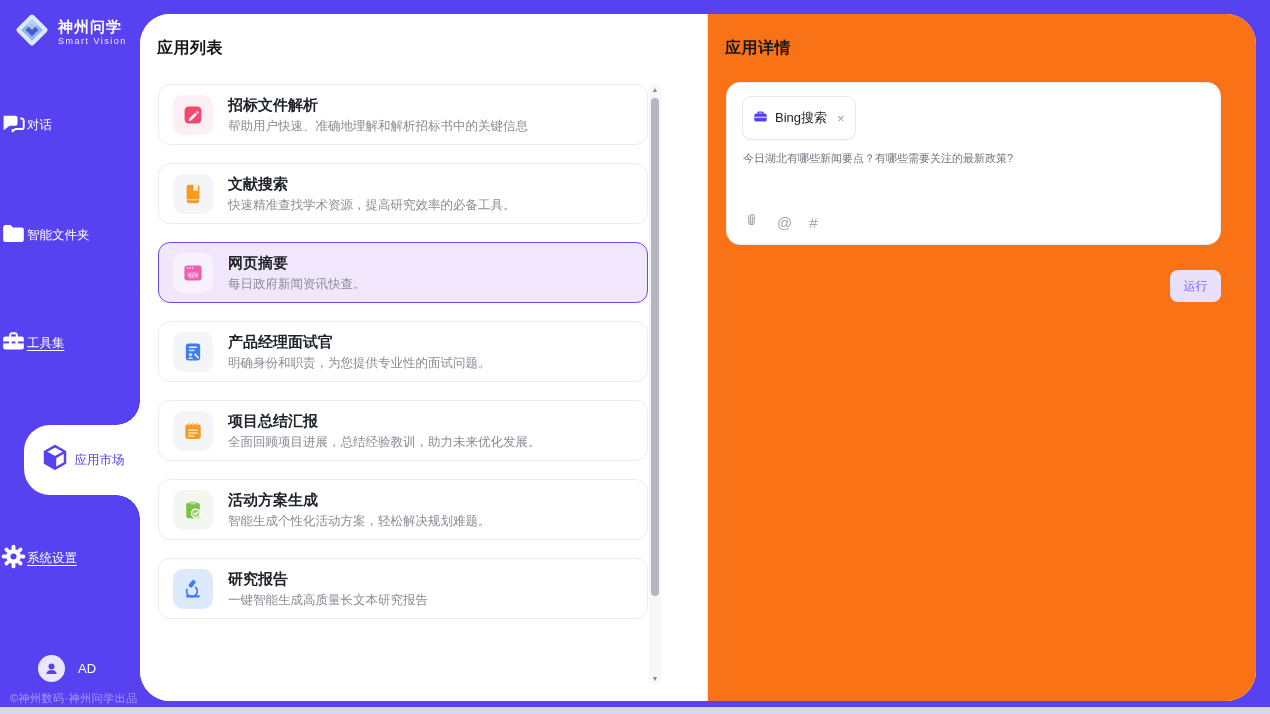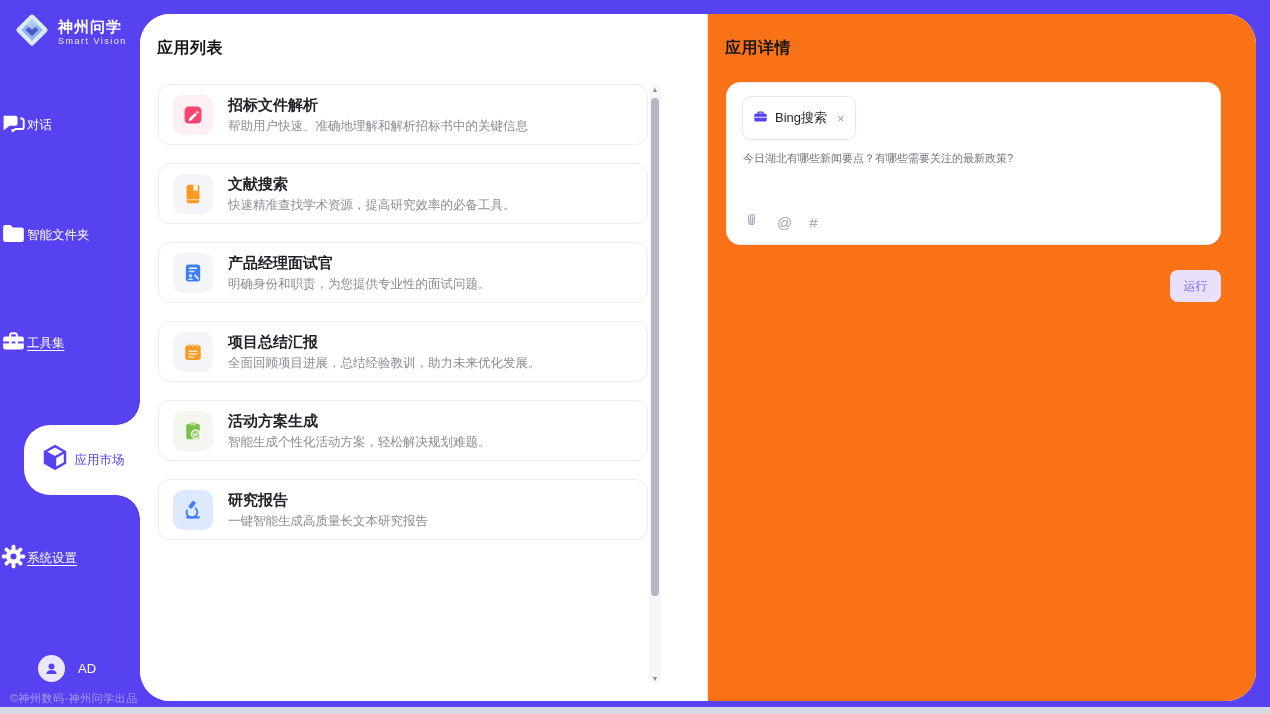--- a/index.html
+++ b/index.html
@@ -220,20 +220,36 @@
             <path d="M12.6 2 h4.6 v7.4 l-2.3-1.8 -2.3 1.8 z" fill="#fff" opacity=".92"></path>
             <rect x="5" y="17.4" width="14" height="1.5" fill="#fff" opacity=".5"></rect>
           </svg>
         </div>
         <div class="card-text">
           <div class="card-title">文献搜索</div>
           <div class="card-desc">快速精准查找学术资源，提高研究效率的必备工具。</div>
         </div>
       </div>
 
+      <div class="card selected">
+        <div class="icon-box bg-purple">
+          <svg width="22" height="22" viewBox="0 0 24 24">
+            <rect x="2.6" y="3.8" width="18.8" height="16.4" rx="3.2" fill="#ec5fae"></rect>
+            <circle cx="5.9" cy="6.5" r=".9" fill="#fff"></circle>
+            <circle cx="8.7" cy="6.5" r=".9" fill="#fff"></circle>
+            <circle cx="11.5" cy="6.5" r=".9" fill="#fff"></circle>
+            <rect x="6" y="10.6" width="12" height="7" rx="1.6" fill="#f47fc2"></rect>
+            <text x="12" y="16" font-size="6" font-weight="bold" fill="#fff" text-anchor="middle" font-family="'DejaVu Sans Mono', monospace">&lt;/&gt;</text>
+          </svg>
+        </div>
+        <div class="card-text">
+          <div class="card-title">网页摘要</div>
+          <div class="card-desc">每日政府新闻资讯快查。</div>
+        </div>
+      </div>
 
       <div class="card">
         <div class="icon-box bg-gray">
           <svg width="22" height="22" viewBox="0 0 24 24">
             <rect x="4.2" y="2.6" width="15.6" height="18.8" rx="3" fill="#3d7ef7"></rect>
             <rect x="7.4" y="6" width="9.2" height="1.7" rx=".8" fill="#fff" opacity=".95"></rect>
             <rect x="7.4" y="9.4" width="6.4" height="1.7" rx=".8" fill="#fff" opacity=".7"></rect>
             <circle cx="9.3" cy="15" r="1.9" fill="#cfe0ff"></circle>
             <path d="M6.4 19.6 a3 2.5 0 0 1 5.8 0 z" fill="#cfe0ff"></path>
             <path d="M14.2 14.6 l3.6 3.6" stroke="#fff" stroke-width="1.7" stroke-linecap="round"></path>

